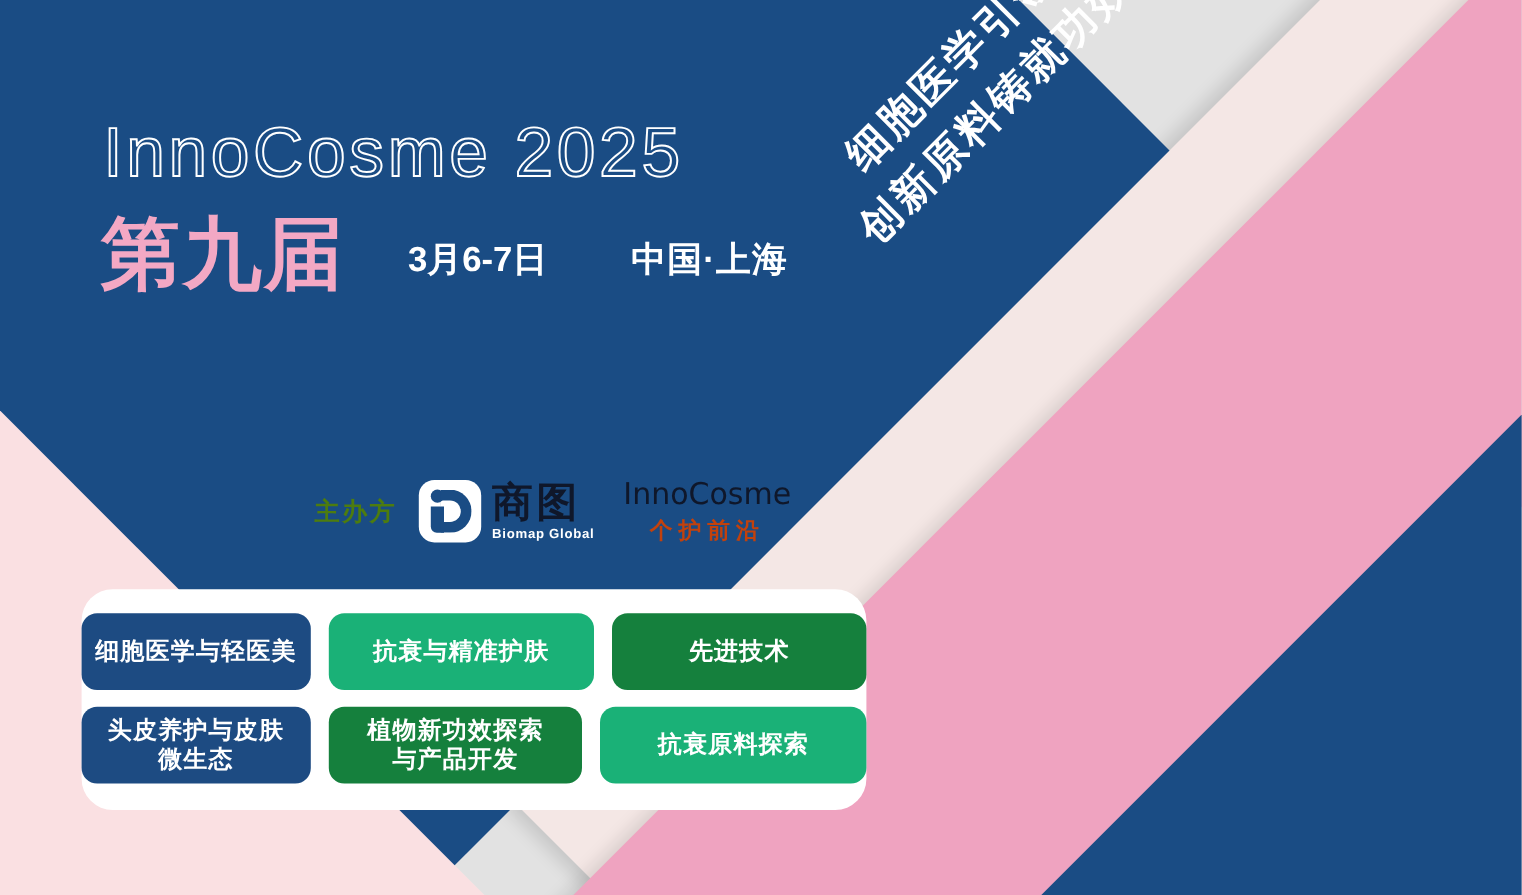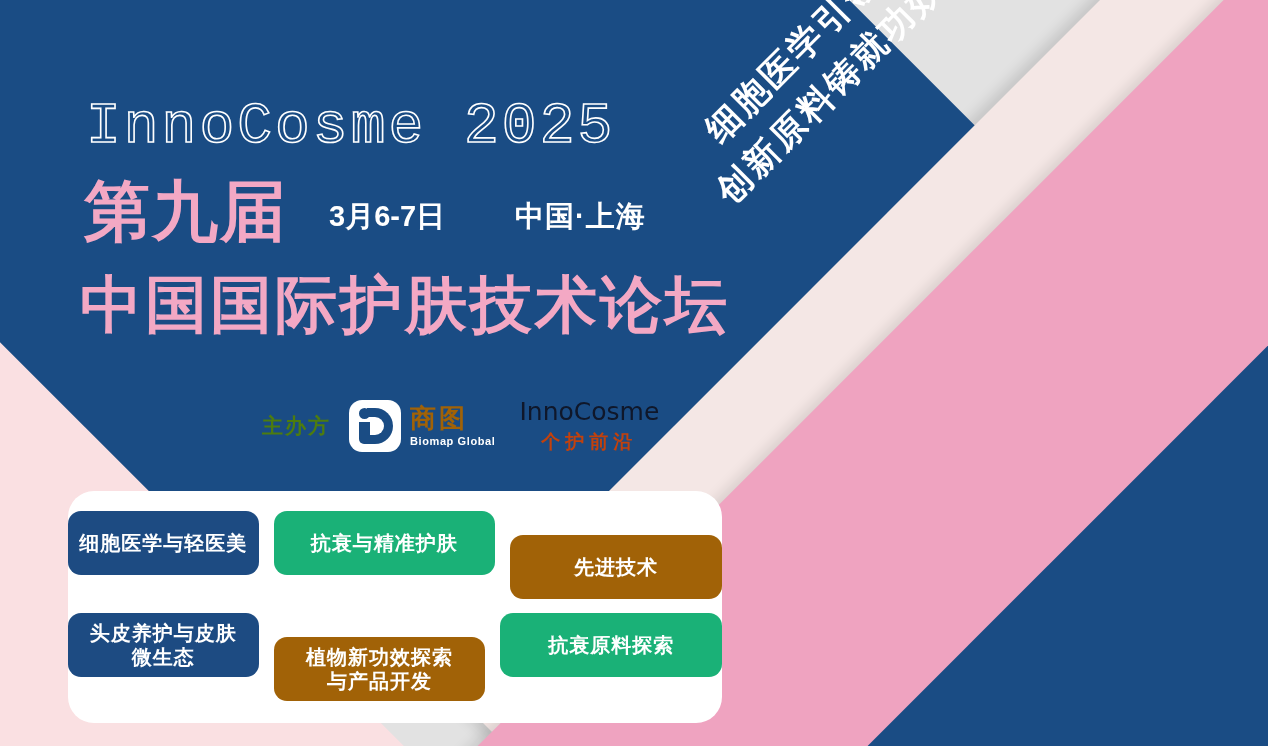--- a/index.html
+++ b/index.html
@@ -76,42 +76,42 @@
   .title-en{
     position:absolute;
     left:86px; top:94px;
     font-size:58px;
     letter-spacing:3px;
     font-weight:400;
     color:transparent;
     -webkit-text-stroke:1.6px #ffffff;
     text-shadow:none;
     white-space:nowrap;
-    font-family:Liberation Mono, monospace;
+    font-family:Liberation Sans, sans-serif;
   }
   .row-ninth{
     position:absolute;
     left:84px; top:178px;
     display:flex;
     align-items:flex-end;
     gap:12px;
     white-space:nowrap;
   }
   .ninth{
     font-size:66px;
     font-weight:700;
     color:#f3a8c4;
     letter-spacing:2px;
     line-height:1;
   }
   .dateline{
     font-size:29px;
     font-weight:700;
     color:#ffffff;
-    margin-left:29px;
+    margin-left:40px;
     margin-bottom:7px;
     letter-spacing:0px;
   }
   .cityline{
     font-size:29px;
     font-weight:700;
     color:#ffffff;
     margin-left:58px;
     margin-bottom:7px;
     letter-spacing:1px;
@@ -174,21 +174,21 @@
     border-top-right-radius:18px 18px;
     border-bottom-right-radius:18px 18px;
     box-sizing:border-box;
   }
   .logo-txt{
     display:flex;flex-direction:column;
     justify-content:center;
     margin-right:24px;
   }
   .logo-cn{
-    color:#a16207;font-size:26px;font-weight:700;
+    color:#0f172a;font-size:34px;font-weight:700;
     letter-spacing:3px;line-height:1.06;
   }
   .logo-en{
     color:#ffffff;font-size:11px;font-weight:700;
     letter-spacing:0.6px;margin-top:2px;
   }
   .sub-logo{display:flex;flex-direction:column;align-items:center;}
   .sub-logo-en{
     color:#0f172a;font-size:25px;font-weight:400;letter-spacing:0px;
     line-height:1.1;
@@ -230,21 +230,21 @@
     height:64px;
     line-height:1.22;
     box-sizing:border-box;
     padding:0 10px;
   }
   .tag.w1{width:196px;}
   .tag.w2{width:228px;}
   .tag.w3{width:218px;}
   .tag.navy{background:#1d4b82;}
   .tag.green{background:#1ab177;}
-  .tag.pink{background:#a16207;margin-top:24px;}
+  .tag.pink{background:#15803d;}
 
   
   .slogan{
     position:absolute;
     left:694px; top:118px;
     width:760px;
     transform:rotate(-45deg);
     transform-origin:0 0;
     z-index:42;
     pointer-events:none;
@@ -271,21 +271,20 @@
   <div class="bg-lightpink-bl"></div>
   <div class="bg-navy-br"></div>
 
   <div class="headline">
     <div class="title-en">InnoCosme 2025</div>
     <div class="row-ninth">
       <span class="ninth">第九届</span>
       <span class="dateline">3月6-7日</span>
       <span class="cityline">中国·上海</span>
     </div>
-    <div class="title-cn">中国国际护肤技术论坛</div>
   </div>
 
   <div class="org-row">
     <span class="org-label">主办方</span>
     <span class="logo-mark">
       <span class="lm-dot"></span>
       <span class="lm-stem"></span>
       <span class="lm-bowl"></span>
     </span>
     <span class="logo-txt">

